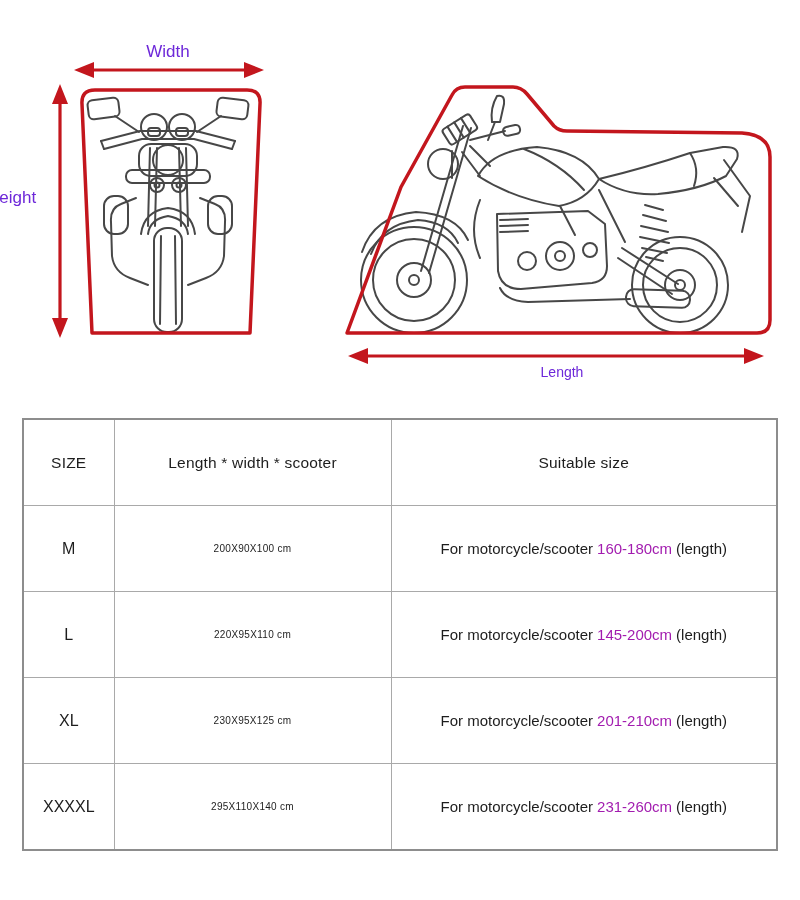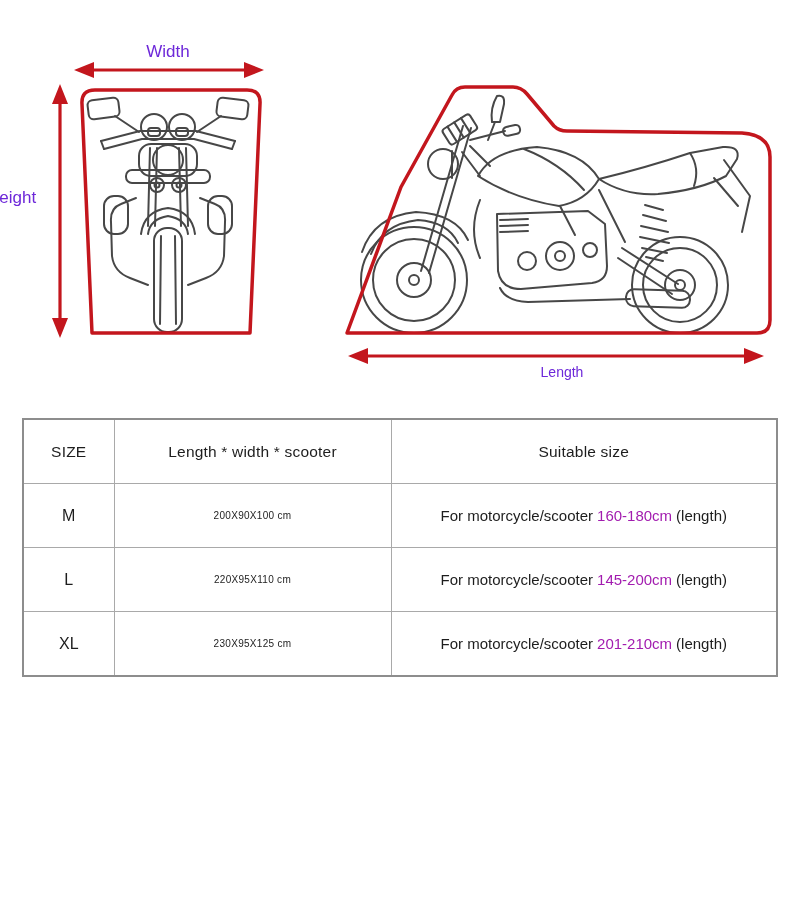--- a/index.html
+++ b/index.html
@@ -21,21 +21,21 @@
     border-collapse:collapse; table-layout:fixed;
     border:2px solid #8d8d8d;
     background:#ffffff;
   }
   .size-table th, .size-table td {
     border:1px solid #a9a9a9;
     height:63px;
     text-align:center; vertical-align:middle;
     font-weight:normal;
     color:#1d1d1d;
-    padding:0 4px;
+    padding:11px 4px;
   }
   .size-table th { font-size:15.5px; letter-spacing:0.2px; }
   td.cell-size { font-size:16px; }
   td.cell-dims { font-size:10px; letter-spacing:0.3px; }
   td.cell-suit { font-size:15px; }
   .suit-range { color:#a21caf; margin:0 4px; }
 </style>
 </head>
 <body>
 
@@ -204,14 +204,19 @@
   </tr>
 
   <tr>
     <td class="cell-size">XL</td>
     <td class="cell-dims">230X95X125 cm</td>
     <td class="cell-suit"><span>For motorcycle/scooter</span><span class="suit-range">201-210cm</span><span>(length)</span></td>
   </tr>
 
 
 
+  <tr>
+    <td class="cell-size">XXXXL</td>
+    <td class="cell-dims">295X110X140 cm</td>
+    <td class="cell-suit"><span>For motorcycle/scooter</span><span class="suit-range">231-260cm</span><span>(length)</span></td>
+  </tr>
 </tbody>
   </table>
 
 </body></html>

